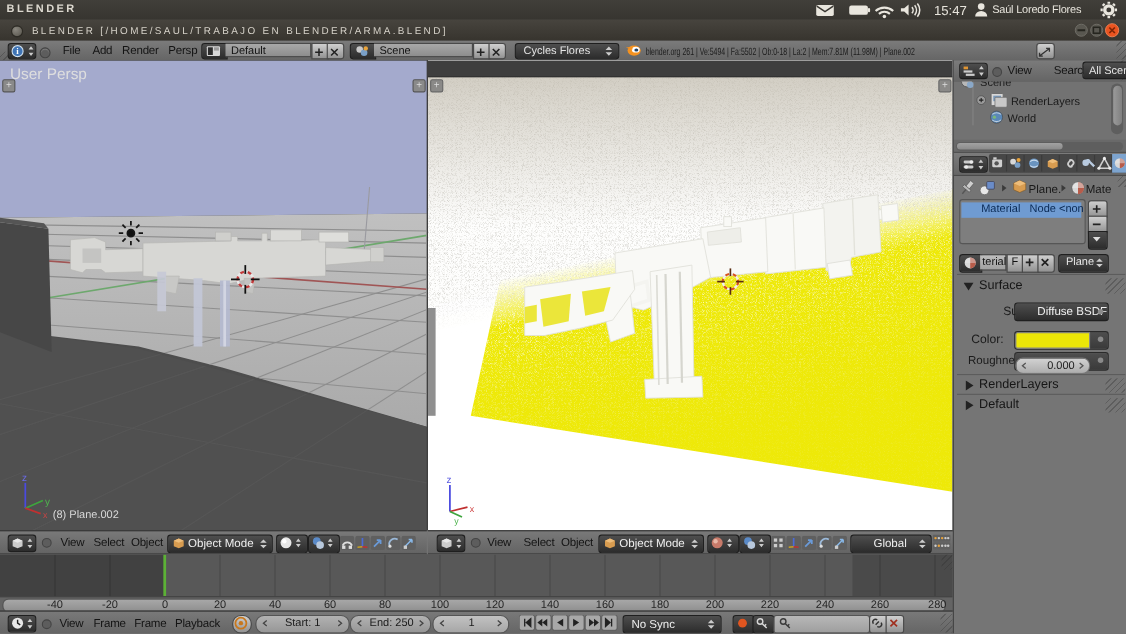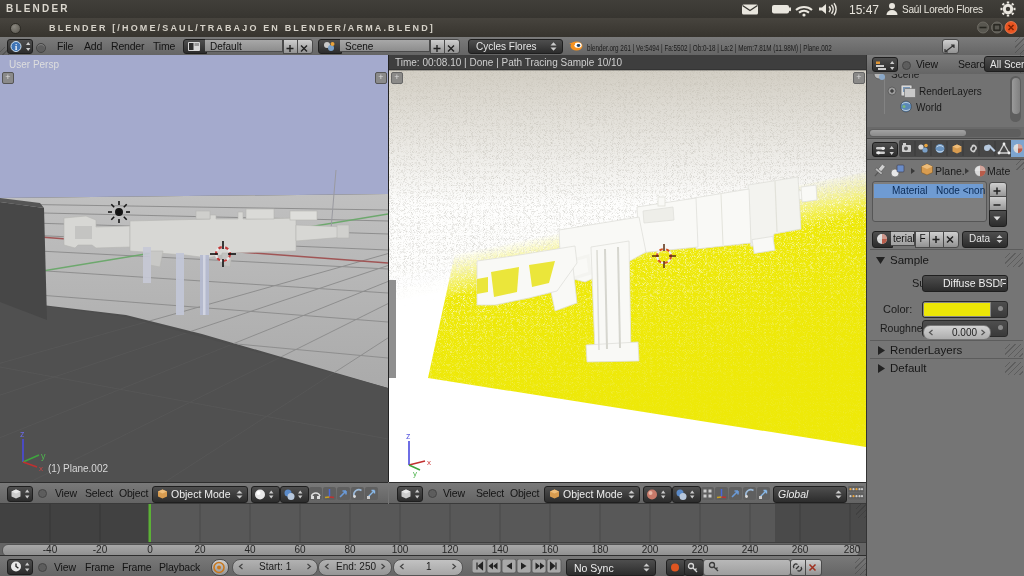--- a/index.html
+++ b/index.html
@@ -49,21 +49,21 @@
             <line x1="4" y1="-4" x2="5.4" y2="-5.4"></line>
       </g>
     </g>
   </svg>
   <span class="abs" style="left:849px;top:3px;color:#e7e4dc;font-size:12px;">15:47</span>
   <span class="abs" style="left:902px;top:3.5px;color:#e7e4dc;font-size:10px;letter-spacing:-0.2px;">Saúl Loredo Flores</span>
 </div>
 
 <div class="abs" id="titlebar" style="left:0;top:18px;width:1024px;height:19px;background:linear-gradient(#47443e,#37342e);border-bottom:1px solid #252320;">
   <span class="abs" style="left:10px;top:5px;width:9px;height:9px;border-radius:50%;background:radial-gradient(circle at 35% 30%,#8a877f,#55524a);border:1px solid #2c2a24;"></span>
-  <span class="abs" style="left:29px;top:5px;color:#d6d2c9;font-size:9px;font-weight:bold;letter-spacing:2.15px;margin-left:20px;">BLENDER [/HOME/SAUL/TRABAJO EN BLENDER/ARMA.BLEND]</span>
+  <span class="abs" style="left:29px;top:5px;color:#d6d2c9;font-size:9px;font-weight:normal;letter-spacing:2.15px;">BLENDER [/HOME/SAUL/TRABAJO EN BLENDER/ARMA.BLEND]</span>
   <svg class="abs" style="left:971px;top:2px;" width="52" height="15">
     <circle cx="12" cy="7.5" r="5.5" fill="#595750" stroke="#73716a" stroke-width=".8"></circle>
     <path d="M8.5 7.5 h7" stroke="#26251f" stroke-width="1.6"></path>
     <circle cx="26" cy="7.5" r="5.5" fill="#595750" stroke="#73716a" stroke-width=".8"></circle>
     <rect x="23" y="4.8" width="6" height="5.4" fill="none" stroke="#26251f" stroke-width="1.4"></rect>
     <circle cx="40" cy="7.5" r="6" fill="#ea5420" stroke="#f28458" stroke-width=".8"></circle>
     <path d="M37.5 5 l5 5 M42.5 5 l-5 5" stroke="#7e2405" stroke-width="1.6"></path>
   </svg>
 </div>
 
@@ -76,21 +76,21 @@
     <svg width="24" height="13" style="position:absolute;left:0;top:0">
       <circle cx="8" cy="6.5" r="5" fill="#3f74b5" stroke="#cfe0ef" stroke-width="1"></circle>
       <text x="8" y="9.5" font-size="8" font-weight="bold" fill="#fff" text-anchor="middle" font-family="Liberation Serif">i</text>
       <path d="M18 5 l2.2 -3 l2.2 3 z M18 8 l2.2 3 l2.2 -3 z" fill="#ccc"></path>
     </svg>
   </div>
   <span class="abs" style="left:36px;top:6px;width:8px;height:8px;border-radius:50%;background:#5d5d5d;border:1px solid #444;box-shadow:inset 0 1px 1px rgba(255,255,255,.25);"></span>
   <span class="abs menutxt" style="left:57px;top:3px;">File</span>
   <span class="abs menutxt" style="left:84px;top:3px;">Add</span>
   <span class="abs menutxt" style="left:111px;top:3px;">Render</span>
-  <span class="abs menutxt" style="left:153px;top:3px;">Time</span>
+  <span class="abs menutxt" style="left:153px;top:3px;">Persp</span>
 
   <div class="abs btn-dark" style="left:183px;top:2px;width:22px;height:13px;border-radius:3px 0 0 3px;">
     <svg width="22" height="13" style="position:absolute;left:0;top:0">
       <rect x="4" y="2" width="12" height="9" rx="1" fill="#d8d8d8"></rect>
       <rect x="5" y="3" width="4.5" height="7" fill="#2d2d2d"></rect>
       <rect x="10.5" y="3" width="4.5" height="3" fill="#9a9a9a"></rect>
     </svg>
   </div>
   <div class="abs" style="left:205px;top:2px;width:78px;height:13px;background:linear-gradient(#a8a8a8,#8d8d8d);border:1px solid #4a4a4a;border-left:none;color:#111;font-size:10px;line-height:13px;padding-left:5px;box-sizing:border-box;">Default</div>
   <div class="abs btn-light" style="left:283px;top:2px;width:14px;height:13px;border-radius:0;">
@@ -247,22 +247,22 @@
 
   <g font-size="9" font-family="Liberation Sans">
     <line x1="23" y1="407" x2="23" y2="384" stroke="#4a4adf" stroke-width="1.6"></line>
     <text x="20" y="382" fill="#6a6ae8">z</text>
     <line x1="23" y1="407" x2="39" y2="400" stroke="#3ea53e" stroke-width="1.6"></line>
     <text x="41" y="404" fill="#4fb54f">y</text>
     <line x1="23" y1="407" x2="37" y2="412" stroke="#c03030" stroke-width="1.6"></line>
     <text x="39" y="416" fill="#cc4444" font-size="8">x</text>
   </g>
 </svg>
-<span class="abs" style="left:9px;top:4px;color:#dedede;font-size:10px;">User Persp</span>
-<span class="abs" style="left:48px;top:408px;color:#d8d8d8;font-size:10px;">(1) Plane.002</span>
+<span class="abs" style="left:9px;top:4px;color:#dedede;font-size:14px;">User Persp</span>
+<span class="abs" style="left:48px;top:408px;color:#d8d8d8;font-size:10px;">(8) Plane.002</span>
 <div class="abs" style="left:2px;top:17px;width:10px;height:10px;background:#8a8a8a;border:1px solid #555;border-radius:2px;color:#ddd;font-size:9px;line-height:9px;text-align:center;">+</div>
 <div class="abs" style="left:375px;top:17px;width:10px;height:10px;background:#8a8a8a;border:1px solid #555;border-radius:2px;color:#ddd;font-size:9px;line-height:9px;text-align:center;">+</div>
 </div>
 
 <div class="abs" id="vp2" style="left:389px;top:55px;width:477px;height:427px;background:#fff;">
 <svg width="477" height="427" style="position:absolute;left:0;top:0">
   <defs>
     <filter id="fGrain" x="0" y="0" width="100%" height="100%">
       <feTurbulence type="turbulence" baseFrequency="0.85" numOctaves="2" seed="3"></feTurbulence>
       <feColorMatrix type="matrix" values="0 0 0 0 0.56  0 0 0 0 0.55  0 0 0 0 0.51  0 0 0 1.9 -0.4"></feColorMatrix>
@@ -371,21 +371,20 @@
     <text x="17" y="384" fill="#5a5ae0">z</text>
     <line x1="20" y1="410" x2="36" y2="406" stroke="#c03030" stroke-width="1.6"></line>
     <text x="38" y="410" fill="#cc3a3a" font-size="8">x</text>
     <line x1="20" y1="410" x2="31" y2="415" stroke="#3ea53e" stroke-width="1.6"></line>
     <text x="24" y="421" fill="#4fb54f" font-size="8">y</text>
   </g>
 
   <rect x="0" y="0" width="477" height="15" fill="#3e3e3e"></rect>
   <rect x="0" y="14.5" width="477" height="0.8" fill="#2a2a2a"></rect>
 </svg>
-<span class="abs" style="left:6px;top:2px;color:#cfcfcf;font-size:10px;">Time: 00:08.10 | Done | Path Tracing Sample 10/10</span>
 <div class="abs" style="left:2px;top:17px;width:10px;height:10px;background:rgba(120,120,120,.8);border:1px solid #666;border-radius:2px;color:#ddd;font-size:9px;line-height:9px;text-align:center;">+</div>
 <div class="abs" style="left:464px;top:17px;width:10px;height:10px;background:rgba(120,120,120,.8);border:1px solid #666;border-radius:2px;color:#ddd;font-size:9px;line-height:9px;text-align:center;">+</div>
 </div>
 
 <div class="abs" id="rpanel" style="left:866px;top:55px;width:158px;height:521px;background:#757575;border-left:1px solid #333;">
 
   <div class="abs" style="left:0;top:0;width:158px;height:19px;background:linear-gradient(#7b7b7b,#656565);border-bottom:1px solid #424242;">
     <div class="abs hatch" style="left:149px;top:0;width:9px;height:18px;"></div>
     <div class="abs btn-dark" style="left:5px;top:2px;width:24px;height:13px;">
       <svg width="24" height="13">
@@ -541,32 +540,32 @@
   </div>
   <div class="abs" style="left:24px;top:176px;width:24px;height:15px;background:linear-gradient(#bdbdbd,#a0a0a0);border:1px solid #4a4a4a;border-left:none;color:#111;font-size:10px;line-height:14px;padding-left:2px;box-sizing:border-box;">terial</div>
   <div class="abs btn-light" style="left:48px;top:176px;width:13px;height:15px;border-radius:0;font-size:10px;text-align:center;line-height:14px;">F</div>
   <div class="abs btn-light" style="left:62px;top:176px;width:14px;height:15px;border-radius:0;"><svg width="12" height="13">
           <path d="M6 3 v7 M2.5 6.5 h7" stroke="#222" stroke-width="1.5"></path>
         </svg></div>
   <div class="abs btn-light" style="left:76px;top:176px;width:14px;height:15px;border-radius:0 3px 3px 0;"><svg width="12" height="13">
           <path d="M3 3.5 L9 9.5 M9 3.5 L3 9.5" stroke="#222" stroke-width="1.5"></path>
         </svg></div>
   <div class="abs btn-dark" style="left:95px;top:176px;width:44px;height:15px;font-size:10px;">
-    <span style="position:absolute;left:6px;top:1px;">Data</span>
+    <span style="position:absolute;left:6px;top:1px;">Plane</span>
     <svg width="9" height="12" style="position:absolute;right:3px;top:1px;">
           <path d="M1.5 5 l3 -3 l3 3 z M1.5 7 l3 3 l3 -3 z" fill="#ccc"></path>
         </svg>
   </div>
   <div class="abs" style="left:3px;top:194px;width:153px;height:1px;background:#5c5c5c;"></div>
 
   <div class="abs hatch" style="left:138px;top:198px;width:18px;height:14px;"></div>
   <svg class="abs" style="left:9px;top:200px" width="10" height="10">
         <path d="M0 2 h9 l-4.5 7 z" fill="#222"></path>
       </svg>
-  <span class="abs" style="left:23px;top:199px;font-size:11.5px;color:#161616;">Sample</span>
+  <span class="abs" style="left:23px;top:199px;font-size:11.5px;color:#161616;">Surface</span>
   <span class="abs" style="left:9px;top:222px;font-size:11px;color:#1b1b1b;margin-left:36px;">Surface:</span>
   <div class="abs btn-dark" style="left:55px;top:220px;width:84px;height:15px;font-size:10.5px;">
     <span style="position:absolute;left:8px;top:1px;color:#f0f0f0;padding-left:12px;">Diffuse BSDF</span>
     <span style="position:absolute;right:4px;top:4.5px;width:5px;height:5px;border-radius:50%;background:#8a8a8a;"></span>
   </div>
   <span class="abs" style="left:16px;top:248px;font-size:11px;color:#1b1b1b;">Color:</span>
   <div class="abs" style="left:55px;top:246px;width:84px;height:15px;background:linear-gradient(#4e4e4e,#3a3a3a);border:1px solid #2a2a2a;border-radius:3px;">
     <div class="abs" style="left:0px;top:0px;width:66px;height:13px;background:#ece607;border-radius:2px 0 0 2px;border:1px solid #888;"></div>
     <span style="position:absolute;right:4px;top:4px;width:5px;height:5px;border-radius:50%;background:#8a8a8a;"></span>
   </div>
@@ -721,21 +720,21 @@
           <path d="M3 9 a5 5 0 0 1 7.5 -5.5" stroke="#9ab8d8" stroke-width="1.6" fill="none"></path>
           <circle cx="3.5" cy="9.5" r="1.4" fill="#ddd"></circle>
         </g>
     <g transform="translate(56,0)">
           <rect x="0" y="0" width="13" height="13" rx="2" fill="#5f5f5f"></rect>
           <path d="M3 10 L9.5 3.5 M9.5 3.5 h-3 M9.5 3.5 v3" stroke="#88b8e8" stroke-width="1.4" fill="none"></path>
           <rect x="2" y="9" width="3" height="3" fill="#ccc"></rect>
         </g>
   </svg>
   <div class="abs btn-dark" style="left:384px;top:2.5px;width:72px;height:15px;font-size:10.5px;">
-    <span style="position:absolute;left:4px;top:1.5px;color:#eee;font-style:italic;">Global</span>
+    <span style="position:absolute;left:20px;top:1.5px;color:#eee;">Global</span>
     <svg width="9" height="13" style="position:absolute;right:3px;top:1px;">
           <path d="M1.5 5.5 l3 -3 l3 3 z M1.5 7.5 l3 3 l3 -3 z" fill="#ccc"></path>
         </svg>
   </div>
   <svg class="abs" style="left:459px;top:3px" width="18" height="15">
     <g fill="#8a8a8a">
       <rect x="0" y="0" width="16" height="6.5" rx="1" fill="#606060"></rect>
       <rect x="0" y="7" width="16" height="6.5" rx="1" fill="#606060"></rect>
       <circle cx="2.5" cy="3.2" r="1.1" fill="#e8a33c"></circle>
           <circle cx="5.5" cy="3.2" r="1.1" fill="#ccc"></circle>

